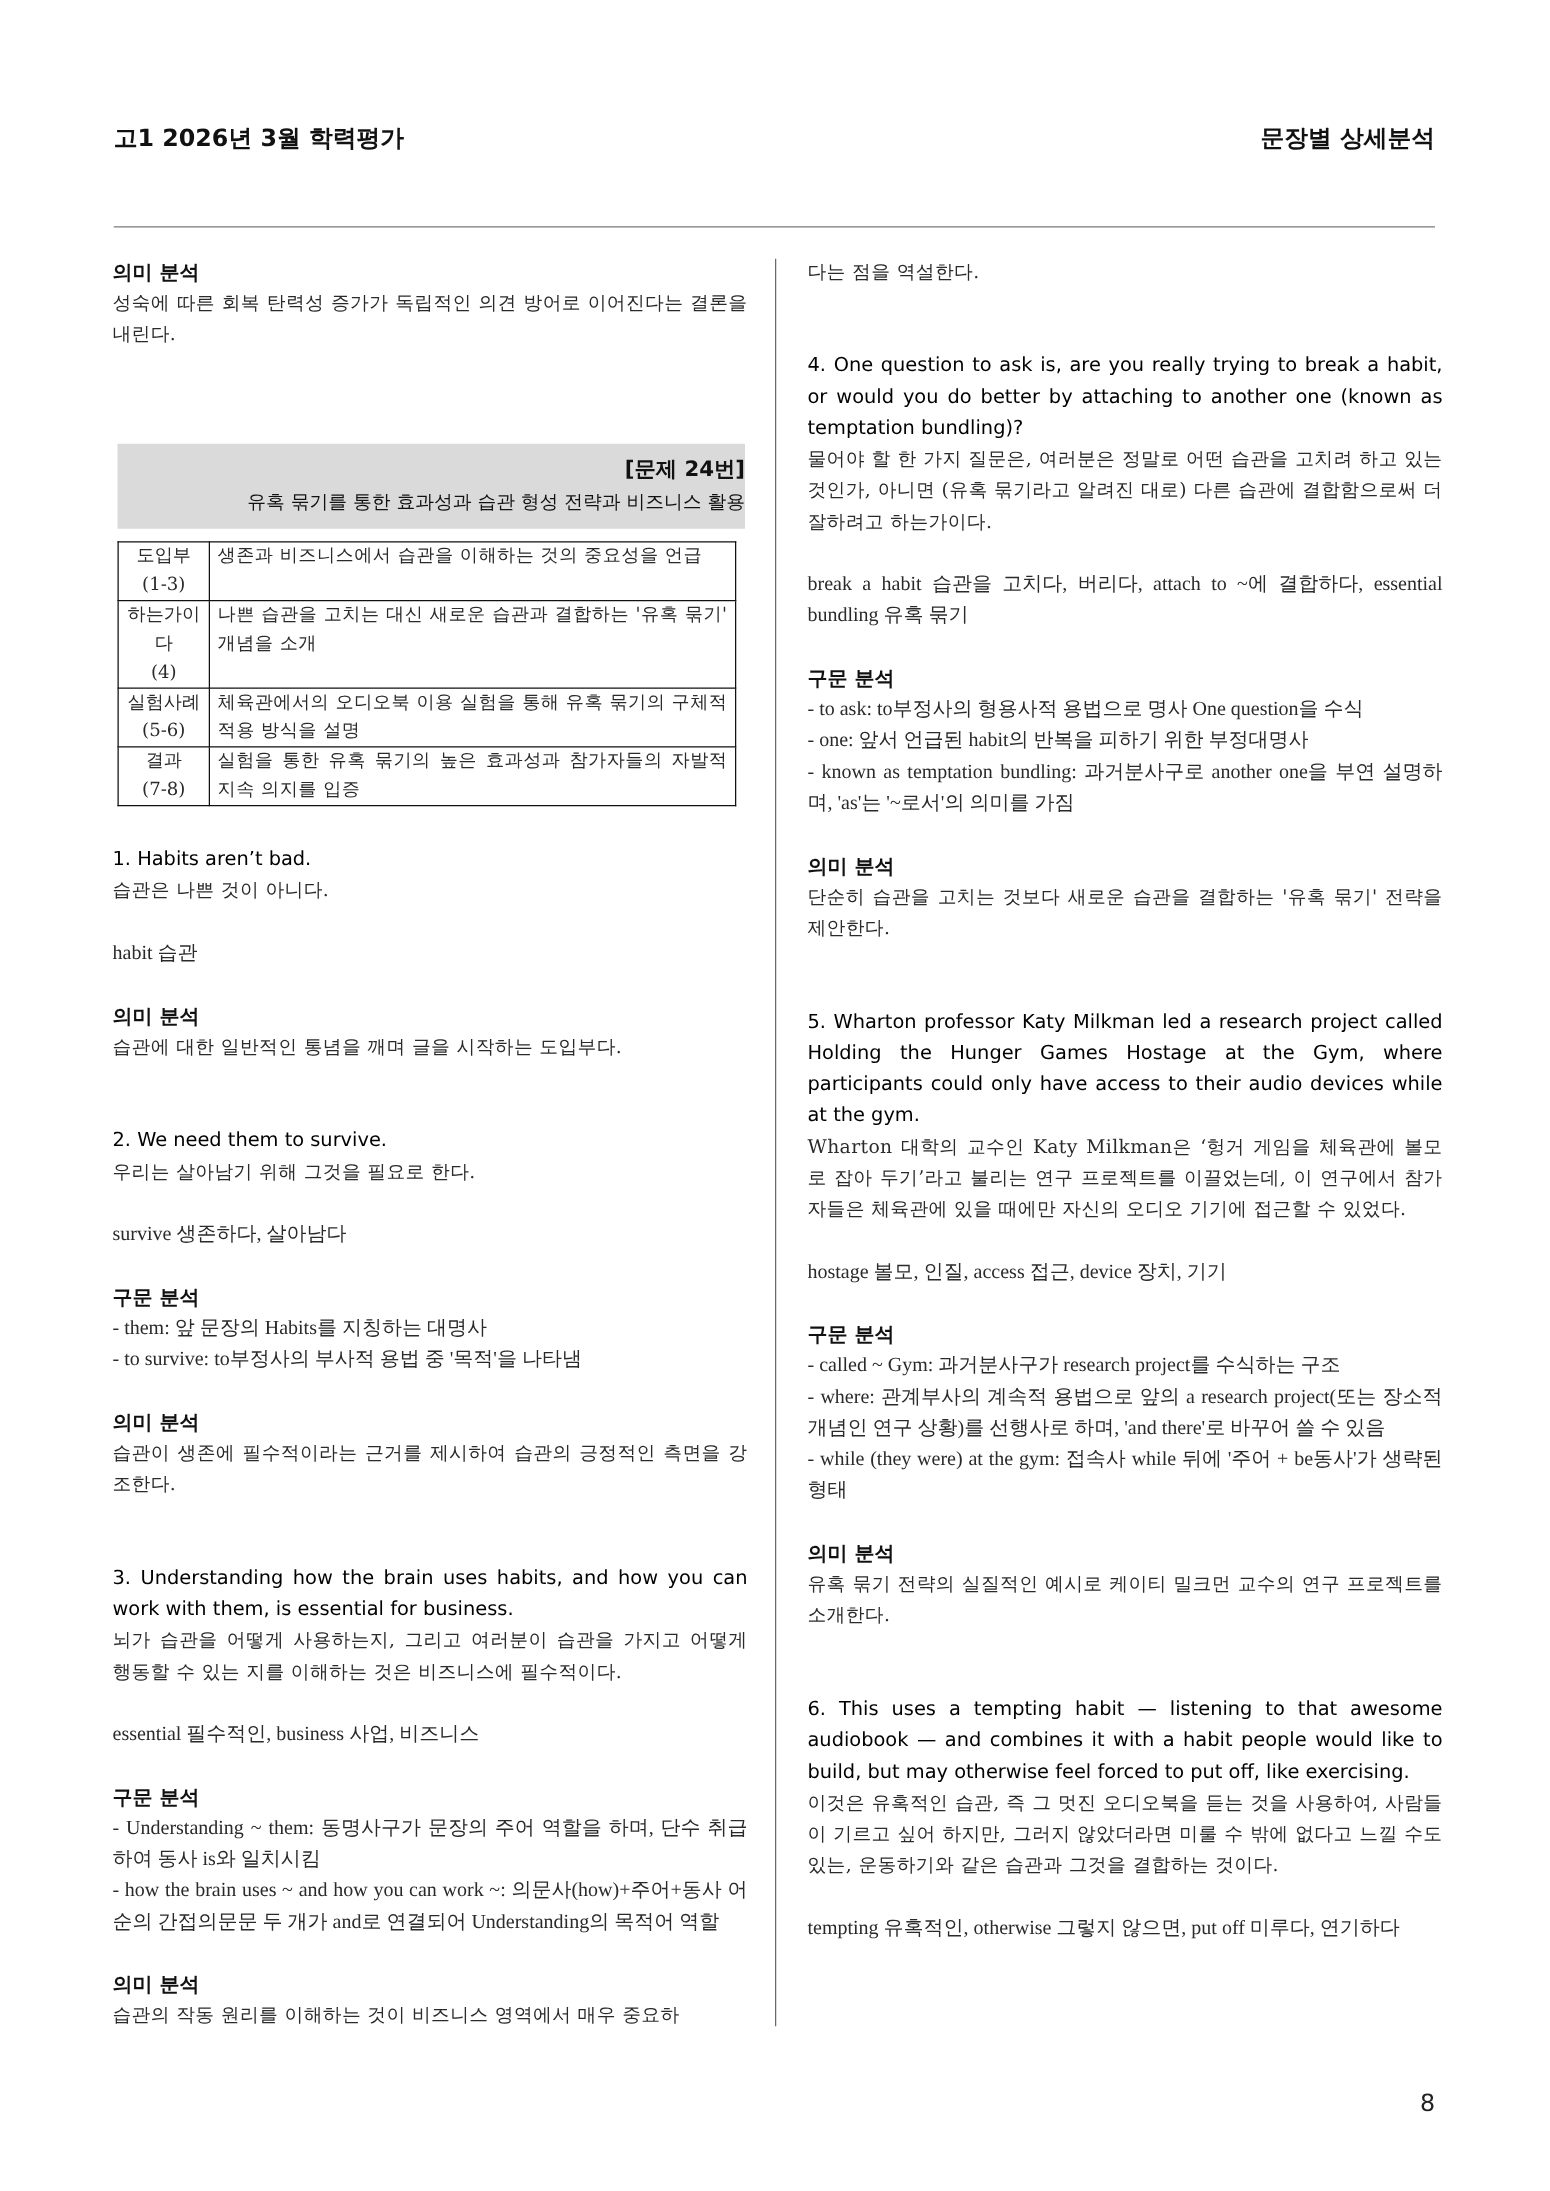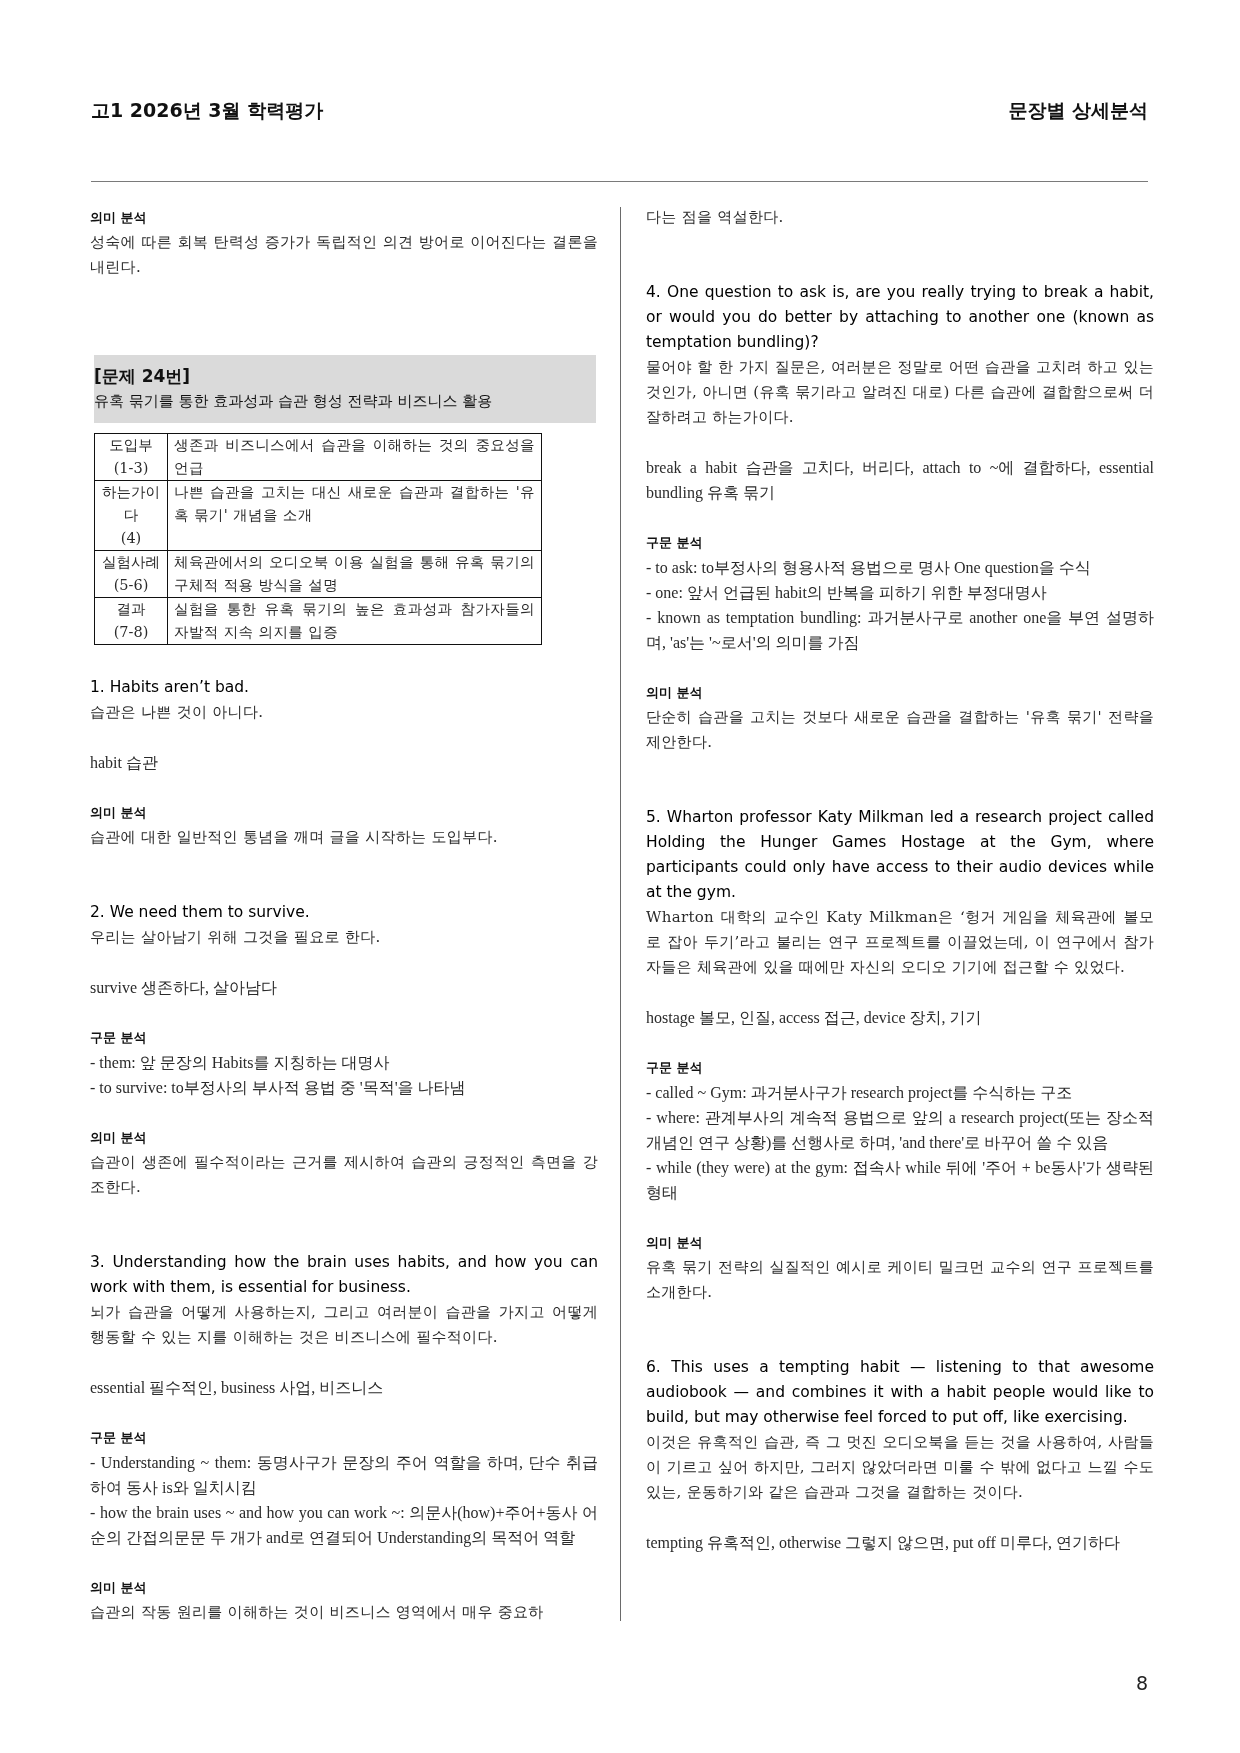--- a/index.html
+++ b/index.html
@@ -9,31 +9,31 @@
     .hdr-right { position: absolute; right: 0; top: 0; font-family: "DejaVu Sans", sans-serif; font-weight: bold; font-size: 19px; color: #111; }
     .hdr-rule { position: absolute; left: 91px; top: 181px; width: 1057px; height: 0; border-top: 1.5px solid #7a7a7a; }
     .col-divider { position: absolute; left: 620px; top: 207px; width: 0; height: 1414px; border-left: 1.2px solid #6a6a6a; }
     .col { position: absolute; top: 205px; width: 508px; }
     .col-left { left: 90px; }
     .col-right { left: 646px; }
 
     .ko { font-family: "DejaVu Serif", serif; font-size: 15px; line-height: 25px; color: #2a2a2a; text-align: justify; letter-spacing: 0.3px; }
     .vocab { font-family: "Liberation Serif", serif; font-size: 16px; line-height: 25px; color: #2a2a2a; text-align: justify; }
     .en { font-family: "DejaVu Sans", sans-serif; font-size: 15.5px; line-height: 25px; color: #000000; text-align: justify; }
-    .sec-title { font-family: "DejaVu Sans", sans-serif; font-weight: bold; font-size: 13px; line-height: 25px; color: #111; }
+    .sec-title { font-family: "DejaVu Sans", sans-serif; font-weight: bold; font-size: 16px; line-height: 25px; color: #111; }
     .bullet { font-family: "Liberation Serif", serif; font-size: 16px; line-height: 25px; color: #2a2a2a; text-align: justify; }
 
     .gap-s { height: 25px; }
     .gap-m { height: 50px; }
 
-    .problem-box { margin-top: 75px; margin-left: 4px; width: 502px; background: #dadada; padding: 8px 0 10px 0; text-align: left; }
+    .problem-box { margin-top: 75px; margin-left: 4px; width: 502px; background: #dadada; padding: 8px 0 10px 0; text-align: right; }
     .problem-no { font-family: "DejaVu Sans", sans-serif; font-weight: bold; font-size: 17px; line-height: 26px; color: #111; }
     .problem-topic { font-family: "DejaVu Sans", sans-serif; font-size: 15px; line-height: 24px; color: #111; }
 
-    table.structure { margin-top: 10px; margin-left: 4px; width: 448px; border-collapse: collapse; }
+    table.structure { margin-top: 10px; margin-left: 4px; width: 495px; border-collapse: collapse; }
     table.structure td { border: 1.3px solid #111; font-family: "DejaVu Serif", serif; font-size: 14.5px; line-height: 23px; color: #2a2a2a; padding: 0 6px; vertical-align: top; }
     table.structure td.part { width: 68px; text-align: center; padding: 0 2px; }
     table.structure td.desc { text-align: justify; letter-spacing: 0.4px; }
 
     .page-number { position: absolute; left: 1136px; top: 1672px; font-family: "DejaVu Sans", sans-serif; font-size: 19px; color: #222; }
   </style>
 </head>
 <body>
 
 <div class="page-header">

